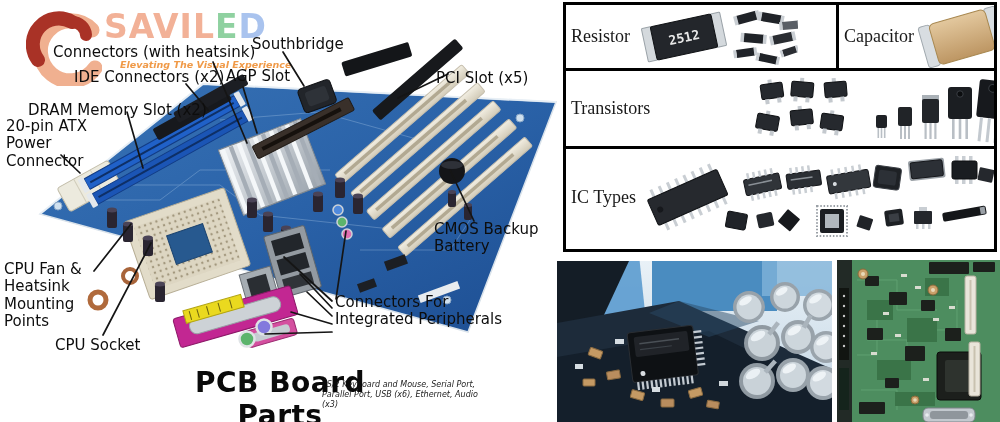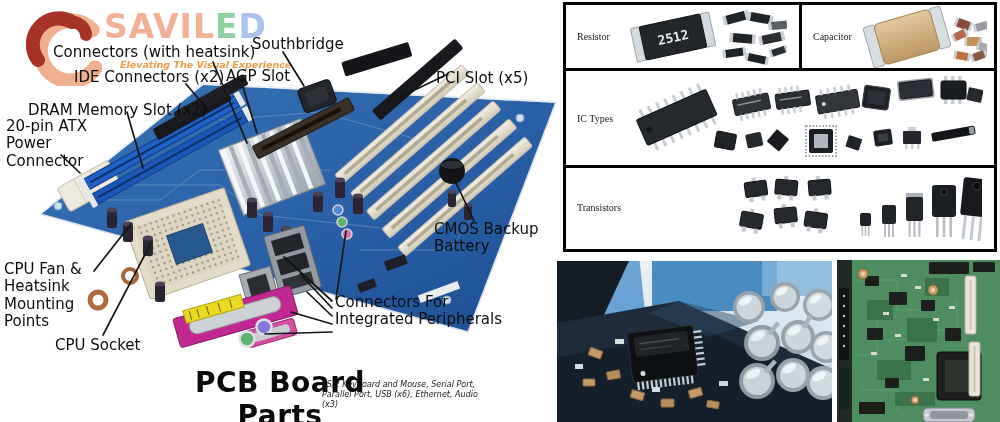--- a/index.html
+++ b/index.html
@@ -17,23 +17,23 @@
   .lbl.c{}
   .lbl.small{font-size:8px;font-style:italic;color:#222;line-height:1.25;}
   .title{position:absolute;z-index:5;left:160px;top:366px;width:240px;text-align:center;
          font-size:28px;font-weight:bold;color:#0a0a0a;letter-spacing:0.5px;}
   
   .ctable{position:absolute;left:563px;top:2px;width:434px;height:250px;z-index:2;
           border:3px solid #000;box-sizing:border-box;background:#fff;}
   .crow{display:flex;box-sizing:border-box;border-bottom:3px solid #000;}
   .crow:last-child{border-bottom:none;}
   .ccell{display:flex;align-items:center;box-sizing:border-box;overflow:hidden;}
-  .ccell + .ccell{border-left:3px solid #000;}
-  .clabel{font-family:"Liberation Serif","DejaVu Serif",serif;font-size:10px;color:#1a1a1a;
-          padding-left:11px;flex:0 0 auto;}
+  .ccell + .ccell{border-left:3px solid #000;margin-left:37px;}
+  .clabel{font-family:"Liberation Serif","DejaVu Serif",serif;font-size:18px;color:#1a1a1a;
+          padding-left:5px;flex:0 0 auto;}
   .cart{flex:1 1 auto;display:flex;align-items:center;justify-content:center;}
   
   .photo{position:absolute;z-index:2;overflow:hidden;}
   .photo1{left:557px;top:261px;width:275px;height:161px;}
   .photo2{left:837px;top:260px;width:163px;height:162px;}
 </style>
 </head>
 <body>
 
 <div class="stage">
@@ -416,20 +416,113 @@
                   <rect width="12" height="8" rx="1" fill="#8a5a48"></rect>
                   <rect x="-2.5" width="2.5" height="8" fill="#c9ced3"></rect>
                   <rect x="11.5" width="2.5" height="8" fill="#c9ced3"></rect>
                 </g>
             </g>
           </svg>
         </div>
       </div>
     </div>
 
+    <div class="crow" style="height:78px;">
+      <div class="ccell" style="flex:1;">
+        <span class="clabel">Transistors</span>
+        <div class="cart">
+          <svg width="348" height="72" viewBox="0 0 348 72">
+            <g>
+              <g transform="translate(110 12) rotate(-8)">
+                  <rect x="8" y="-4" width="4" height="5" fill="#c4c9ce"></rect>
+                  <rect width="22" height="15" rx="2" fill="#26292e" stroke="#0e1013"></rect>
+                  <rect x="3" y="15" width="4" height="5" fill="#c4c9ce"></rect>
+                  <rect x="15" y="15" width="4" height="5" fill="#c4c9ce"></rect>
+                </g>
+              <g transform="translate(142 8) rotate(5)">
+                  <rect x="8" y="-4" width="4" height="5" fill="#c4c9ce"></rect>
+                  <rect width="22" height="15" rx="2" fill="#26292e" stroke="#0e1013"></rect>
+                  <rect x="3" y="15" width="4" height="5" fill="#c4c9ce"></rect>
+                  <rect x="15" y="15" width="4" height="5" fill="#c4c9ce"></rect>
+                </g>
+              <g transform="translate(174 10) rotate(-5)">
+                  <rect x="8" y="-4" width="4" height="5" fill="#c4c9ce"></rect>
+                  <rect width="22" height="15" rx="2" fill="#26292e" stroke="#0e1013"></rect>
+                  <rect x="3" y="15" width="4" height="5" fill="#c4c9ce"></rect>
+                  <rect x="15" y="15" width="4" height="5" fill="#c4c9ce"></rect>
+                </g>
+              <g transform="translate(108 40) rotate(10)">
+                  <rect x="8" y="-4" width="4" height="5" fill="#c4c9ce"></rect>
+                  <rect width="22" height="15" rx="2" fill="#26292e" stroke="#0e1013"></rect>
+                  <rect x="3" y="15" width="4" height="5" fill="#c4c9ce"></rect>
+                  <rect x="15" y="15" width="4" height="5" fill="#c4c9ce"></rect>
+                </g>
+              <g transform="translate(140 38) rotate(-6)">
+                  <rect x="8" y="-4" width="4" height="5" fill="#c4c9ce"></rect>
+                  <rect width="22" height="15" rx="2" fill="#26292e" stroke="#0e1013"></rect>
+                  <rect x="3" y="15" width="4" height="5" fill="#c4c9ce"></rect>
+                  <rect x="15" y="15" width="4" height="5" fill="#c4c9ce"></rect>
+                </g>
+              <g transform="translate(172 40) rotate(8)">
+                  <rect x="8" y="-4" width="4" height="5" fill="#c4c9ce"></rect>
+                  <rect width="22" height="15" rx="2" fill="#26292e" stroke="#0e1013"></rect>
+                  <rect x="3" y="15" width="4" height="5" fill="#c4c9ce"></rect>
+                  <rect x="15" y="15" width="4" height="5" fill="#c4c9ce"></rect>
+                </g>
+            </g>
+            <g>
+              <g transform="translate(226 42)">
+                  <rect width="11" height="13" rx="2" fill="#1f2226"></rect>
+                  <g fill="#b9bfc5">
+                    <rect x="1.5" y="13" width="1.6" height="10"></rect>
+                    <rect x="4.7" y="13" width="1.6" height="10"></rect>
+                    <rect x="7.9" y="13" width="1.6" height="10"></rect>
+                  </g>
+                </g>
+              <g transform="translate(248 34)">
+                  <rect width="14" height="19" rx="2" fill="#212428"></rect>
+                  <g fill="#b9bfc5">
+                    <rect x="2" y="19" width="2" height="13"></rect>
+                    <rect x="6" y="19" width="2" height="13"></rect>
+                    <rect x="10" y="19" width="2" height="13"></rect>
+                  </g>
+                </g>
+              <g transform="translate(272 26)">
+                  <rect y="-4" width="17" height="6" fill="#aab1b7"></rect>
+                  <rect width="17" height="24" rx="2" fill="#222529"></rect>
+                  <g fill="#b9bfc5">
+                    <rect x="2.5" y="24" width="2.2" height="16"></rect>
+                    <rect x="7.4" y="24" width="2.2" height="16"></rect>
+                    <rect x="12.3" y="24" width="2.2" height="16"></rect>
+                  </g>
+                </g>
+              <g transform="translate(298 14)">
+                  <rect width="24" height="32" rx="3" fill="#1b1e22"></rect>
+                  <circle cx="12" cy="7" r="3.2" fill="#0b0d0f" stroke="#3a3e44"></circle>
+                  <g fill="#b9bfc5">
+                    <rect x="4" y="32" width="2.6" height="20"></rect>
+                    <rect x="10.7" y="32" width="2.6" height="20"></rect>
+                    <rect x="17.4" y="32" width="2.6" height="20"></rect>
+                  </g>
+                </g>
+              <g transform="translate(330 6) rotate(6)">
+                  <rect width="27" height="38" rx="3" fill="#17191d"></rect>
+                  <circle cx="13.5" cy="8" r="3.8" fill="#080a0c" stroke="#3a3e44"></circle>
+                  <g fill="#c3c9cf">
+                    <rect x="4" y="38" width="3" height="24"></rect>
+                    <rect x="12" y="38" width="3" height="24"></rect>
+                    <rect x="20" y="38" width="3" height="24"></rect>
+                  </g>
+                </g>
+            </g>
+          </svg>
+        </div>
+      </div>
+    </div>
+
     <div class="crow" style="height:97px;">
       <div class="ccell" style="flex:1;">
         <span class="clabel">IC Types</span>
         <div class="cart">
           <svg width="358" height="90" viewBox="0 0 358 90">
             <g transform="rotate(-24 48 46)">
               <g fill="#c9ced3">
                 <rect x="20" y="24" width="3" height="9"></rect>
                   <rect x="29" y="24" width="3" height="9"></rect>
                   <rect x="38" y="24" width="3" height="9"></rect>
@@ -545,113 +638,20 @@
                 <g fill="#c9ced3">
                   <rect x="2" y="13" width="2.5" height="5"></rect>
                   <rect x="8" y="13" width="2.5" height="5"></rect>
                   <rect x="14" y="13" width="2.5" height="5"></rect>
                 </g>
               </g>
             <g transform="translate(306 60) rotate(-10)">
                 <rect width="44" height="9" rx="2" fill="#141619"></rect>
                 <rect x="38" y="1" width="5" height="7" fill="#9aa0a6"></rect>
               </g>
-          </svg>
-        </div>
-      </div>
-    </div>
-
-    <div class="crow" style="height:78px;">
-      <div class="ccell" style="flex:1;">
-        <span class="clabel">Transistors</span>
-        <div class="cart">
-          <svg width="348" height="72" viewBox="0 0 348 72">
-            <g>
-              <g transform="translate(110 12) rotate(-8)">
-                  <rect x="8" y="-4" width="4" height="5" fill="#c4c9ce"></rect>
-                  <rect width="22" height="15" rx="2" fill="#26292e" stroke="#0e1013"></rect>
-                  <rect x="3" y="15" width="4" height="5" fill="#c4c9ce"></rect>
-                  <rect x="15" y="15" width="4" height="5" fill="#c4c9ce"></rect>
-                </g>
-              <g transform="translate(142 8) rotate(5)">
-                  <rect x="8" y="-4" width="4" height="5" fill="#c4c9ce"></rect>
-                  <rect width="22" height="15" rx="2" fill="#26292e" stroke="#0e1013"></rect>
-                  <rect x="3" y="15" width="4" height="5" fill="#c4c9ce"></rect>
-                  <rect x="15" y="15" width="4" height="5" fill="#c4c9ce"></rect>
-                </g>
-              <g transform="translate(174 10) rotate(-5)">
-                  <rect x="8" y="-4" width="4" height="5" fill="#c4c9ce"></rect>
-                  <rect width="22" height="15" rx="2" fill="#26292e" stroke="#0e1013"></rect>
-                  <rect x="3" y="15" width="4" height="5" fill="#c4c9ce"></rect>
-                  <rect x="15" y="15" width="4" height="5" fill="#c4c9ce"></rect>
-                </g>
-              <g transform="translate(108 40) rotate(10)">
-                  <rect x="8" y="-4" width="4" height="5" fill="#c4c9ce"></rect>
-                  <rect width="22" height="15" rx="2" fill="#26292e" stroke="#0e1013"></rect>
-                  <rect x="3" y="15" width="4" height="5" fill="#c4c9ce"></rect>
-                  <rect x="15" y="15" width="4" height="5" fill="#c4c9ce"></rect>
-                </g>
-              <g transform="translate(140 38) rotate(-6)">
-                  <rect x="8" y="-4" width="4" height="5" fill="#c4c9ce"></rect>
-                  <rect width="22" height="15" rx="2" fill="#26292e" stroke="#0e1013"></rect>
-                  <rect x="3" y="15" width="4" height="5" fill="#c4c9ce"></rect>
-                  <rect x="15" y="15" width="4" height="5" fill="#c4c9ce"></rect>
-                </g>
-              <g transform="translate(172 40) rotate(8)">
-                  <rect x="8" y="-4" width="4" height="5" fill="#c4c9ce"></rect>
-                  <rect width="22" height="15" rx="2" fill="#26292e" stroke="#0e1013"></rect>
-                  <rect x="3" y="15" width="4" height="5" fill="#c4c9ce"></rect>
-                  <rect x="15" y="15" width="4" height="5" fill="#c4c9ce"></rect>
-                </g>
-            </g>
-            <g>
-              <g transform="translate(226 42)">
-                  <rect width="11" height="13" rx="2" fill="#1f2226"></rect>
-                  <g fill="#b9bfc5">
-                    <rect x="1.5" y="13" width="1.6" height="10"></rect>
-                    <rect x="4.7" y="13" width="1.6" height="10"></rect>
-                    <rect x="7.9" y="13" width="1.6" height="10"></rect>
-                  </g>
-                </g>
-              <g transform="translate(248 34)">
-                  <rect width="14" height="19" rx="2" fill="#212428"></rect>
-                  <g fill="#b9bfc5">
-                    <rect x="2" y="19" width="2" height="13"></rect>
-                    <rect x="6" y="19" width="2" height="13"></rect>
-                    <rect x="10" y="19" width="2" height="13"></rect>
-                  </g>
-                </g>
-              <g transform="translate(272 26)">
-                  <rect y="-4" width="17" height="6" fill="#aab1b7"></rect>
-                  <rect width="17" height="24" rx="2" fill="#222529"></rect>
-                  <g fill="#b9bfc5">
-                    <rect x="2.5" y="24" width="2.2" height="16"></rect>
-                    <rect x="7.4" y="24" width="2.2" height="16"></rect>
-                    <rect x="12.3" y="24" width="2.2" height="16"></rect>
-                  </g>
-                </g>
-              <g transform="translate(298 14)">
-                  <rect width="24" height="32" rx="3" fill="#1b1e22"></rect>
-                  <circle cx="12" cy="7" r="3.2" fill="#0b0d0f" stroke="#3a3e44"></circle>
-                  <g fill="#b9bfc5">
-                    <rect x="4" y="32" width="2.6" height="20"></rect>
-                    <rect x="10.7" y="32" width="2.6" height="20"></rect>
-                    <rect x="17.4" y="32" width="2.6" height="20"></rect>
-                  </g>
-                </g>
-              <g transform="translate(330 6) rotate(6)">
-                  <rect width="27" height="38" rx="3" fill="#17191d"></rect>
-                  <circle cx="13.5" cy="8" r="3.8" fill="#080a0c" stroke="#3a3e44"></circle>
-                  <g fill="#c3c9cf">
-                    <rect x="4" y="38" width="3" height="24"></rect>
-                    <rect x="12" y="38" width="3" height="24"></rect>
-                    <rect x="20" y="38" width="3" height="24"></rect>
-                  </g>
-                </g>
-            </g>
           </svg>
         </div>
       </div>
     </div>
   </section>
 
   <figure class="photo photo1" style="margin:0;">
     <svg width="275" height="161" viewBox="0 0 275 161">
       <defs>
         <linearGradient id="gSky" x1="0" y1="0" x2="0" y2="1">

